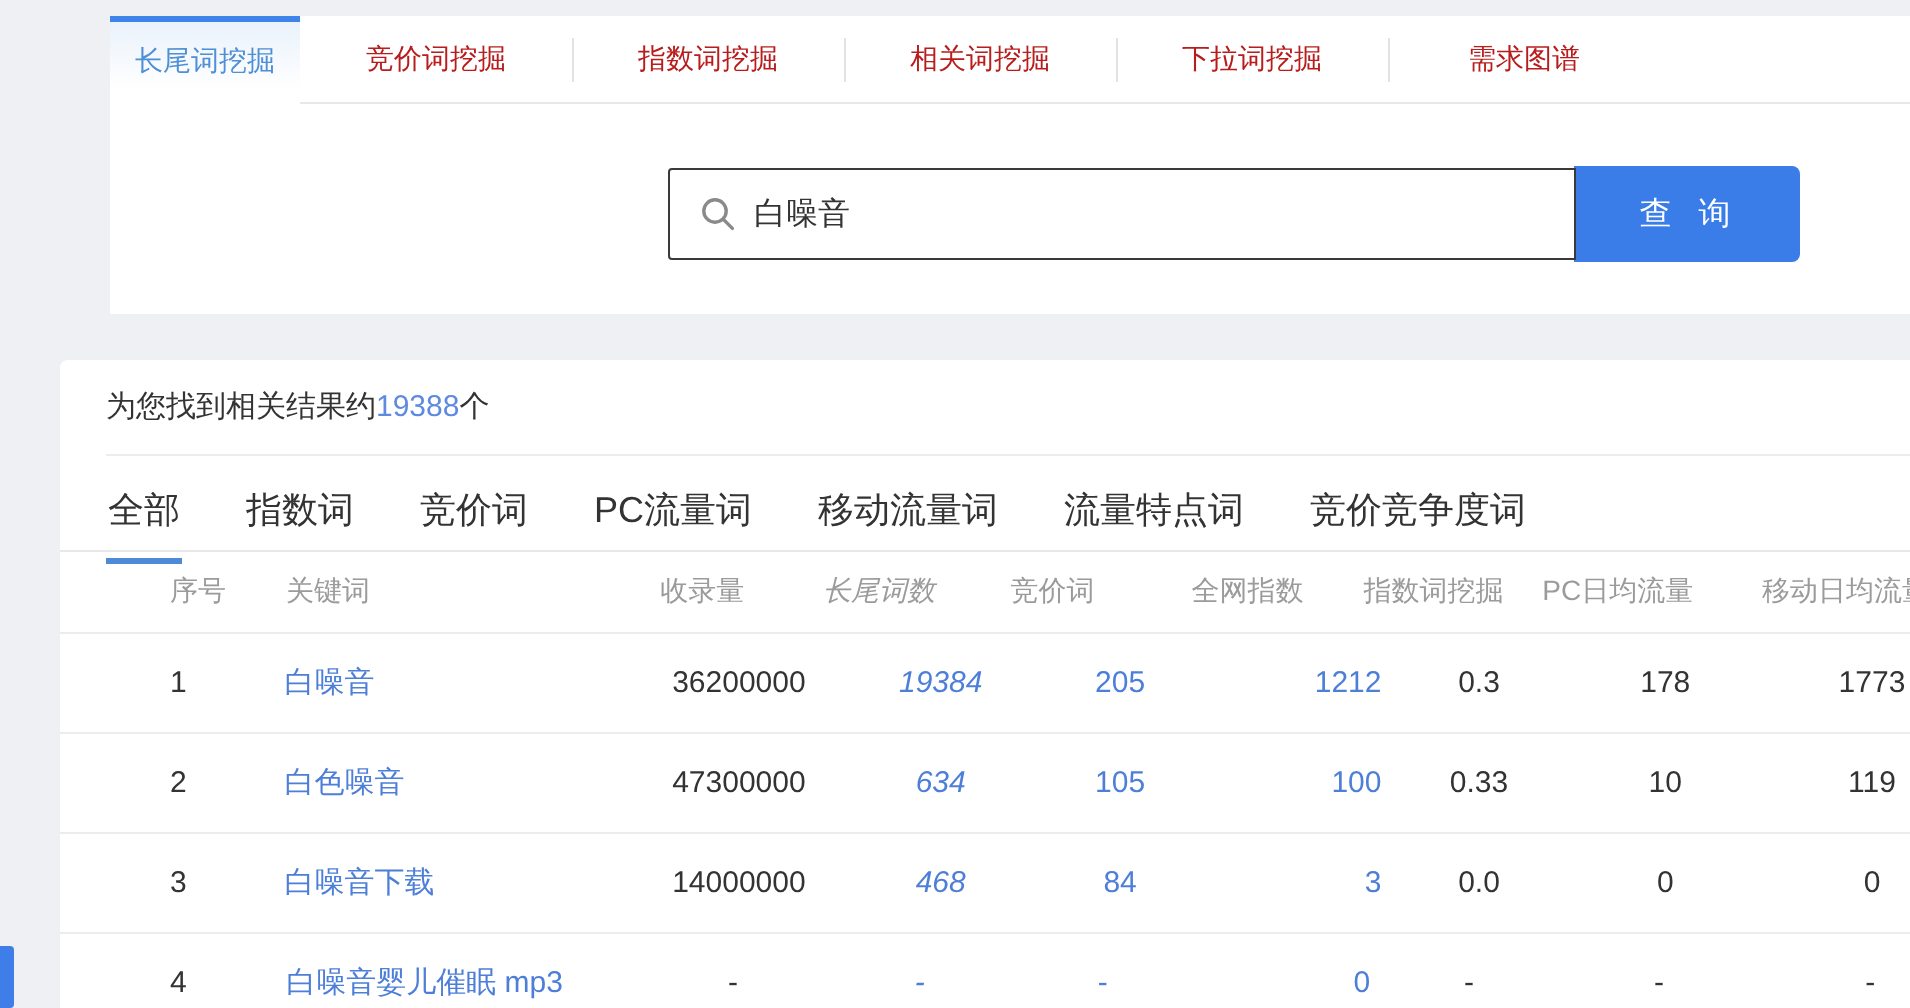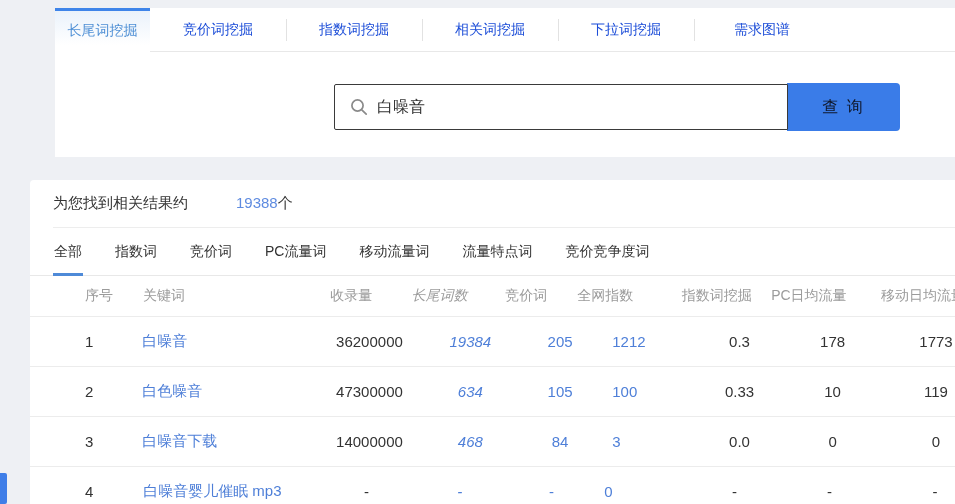--- a/index.html
+++ b/index.html
@@ -19,21 +19,21 @@
   }
   .main-tabbar {
     display: flex; height: 44px;
     border-bottom: 1px solid #e8e8e8;
     background: #fff;
   }
   .main-tab {
     position: relative;
     width: 136px; height: 44px;
     display: flex; align-items: center; justify-content: center;
-    font-size: 14px; color: #1d4ed8; cursor: pointer;
+    font-size: 14px; color: #b91c1c; cursor: pointer;
   }
   .main-tab.active {
     width: 95px;
     margin-left: -55px; 
     margin-left: 0;
     border-top: 3px solid #3e84e9;
     background: linear-gradient(180deg, #eaf2fb 0%, #ffffff 85%);
     color: #4e8fd5;
     border-bottom: 1px solid #fff;
     margin-bottom: -1px;
@@ -64,52 +64,52 @@
     flex: 1; height: 100%;
     margin-left: 9px; padding-right: 8px;
     font-size: 16px; color: #333;
     font-family: "Liberation Sans", "DejaVu Sans", sans-serif;
     background: transparent;
   }
   .search-btn {
     width: 113px; height: 48px;
     margin-left: -1px;
     background: #3a7ce8;
-    color: #0f172a; font-size: 16px; letter-spacing: 2px;
+    color: #ffffff; font-size: 16px; letter-spacing: 2px;
     border: none; border-radius: 0 4px 4px 0;
     cursor: pointer;
-    font-family: Liberation Sans, sans-serif;
+    font-family: Liberation Mono, monospace;
   }
 
   
   .card2 {
     position: absolute; left: 30px; top: 180px;
     width: 960px; height: 360px;
     background: #fff; border-radius: 4px 4px 0 0;
   }
   .results-line {
     padding: 14px 0 0 23px;
     font-size: 15px; color: #333; height: 34px;
   }
-  .results-count { color: #5e8be0; padding-left: 48px; }
+  .results-count { color: #5e8be0; }
   .results-divider {
     margin: 13px 0 0 23px;
     border: none; border-top: 1px solid #ededed;
   }
 
   .filter-tabbar {
     display: flex; align-items: flex-start;
     gap: 31px;
     padding: 0 0 0 23px;
     height: 48px;
     border-bottom: 1px solid #e8e8e8;
   }
   .filter-tab {
     padding: 15px 1px 12px 1px;
-    font-size: 14px; color: #333;
+    font-size: 18px; color: #333;
     cursor: pointer;
     border-bottom: 3px solid transparent;
     margin-bottom: -1px;
     white-space: nowrap;
   }
   .filter-tab.active { border-bottom-color: #4e8ad8; }
 
   
   .tbl { width: 935px; }
   .tbl-row {
@@ -122,21 +122,21 @@
     height: 41px;
     font-size: 14px; color: #9b9b9b;
     border-bottom: 1px solid #ececec;
   }
   .cell { white-space: nowrap; overflow: visible; margin-left: 30px; }
   .c0 { width: 65px;  text-align: left; padding-left: 25px; }
   .c1 { width: 240px; text-align: left; }
   .c2 { width: 70px;  text-align: center; }
   .c3 { width: 110px; text-align: center; font-style: italic; }
   .c4 { width: 65px;  text-align: center; }
-  .c5 { width: 115px; text-align: left; }
+  .c5 { width: 115px; text-align: right; }
   .c6 { width: 55px;  text-align: center; }
   .c7 { width: 130px; text-align: center; }
   .c8 { width: 85px;  text-align: center; }
   .blue { color: #4e7fd8; cursor: pointer; }
   .kw   { color: #4e7fd8; cursor: pointer; }
 
   
   .side-widget {
     position: absolute; left: 0; top: 473px;
     width: 7px; height: 31px;

